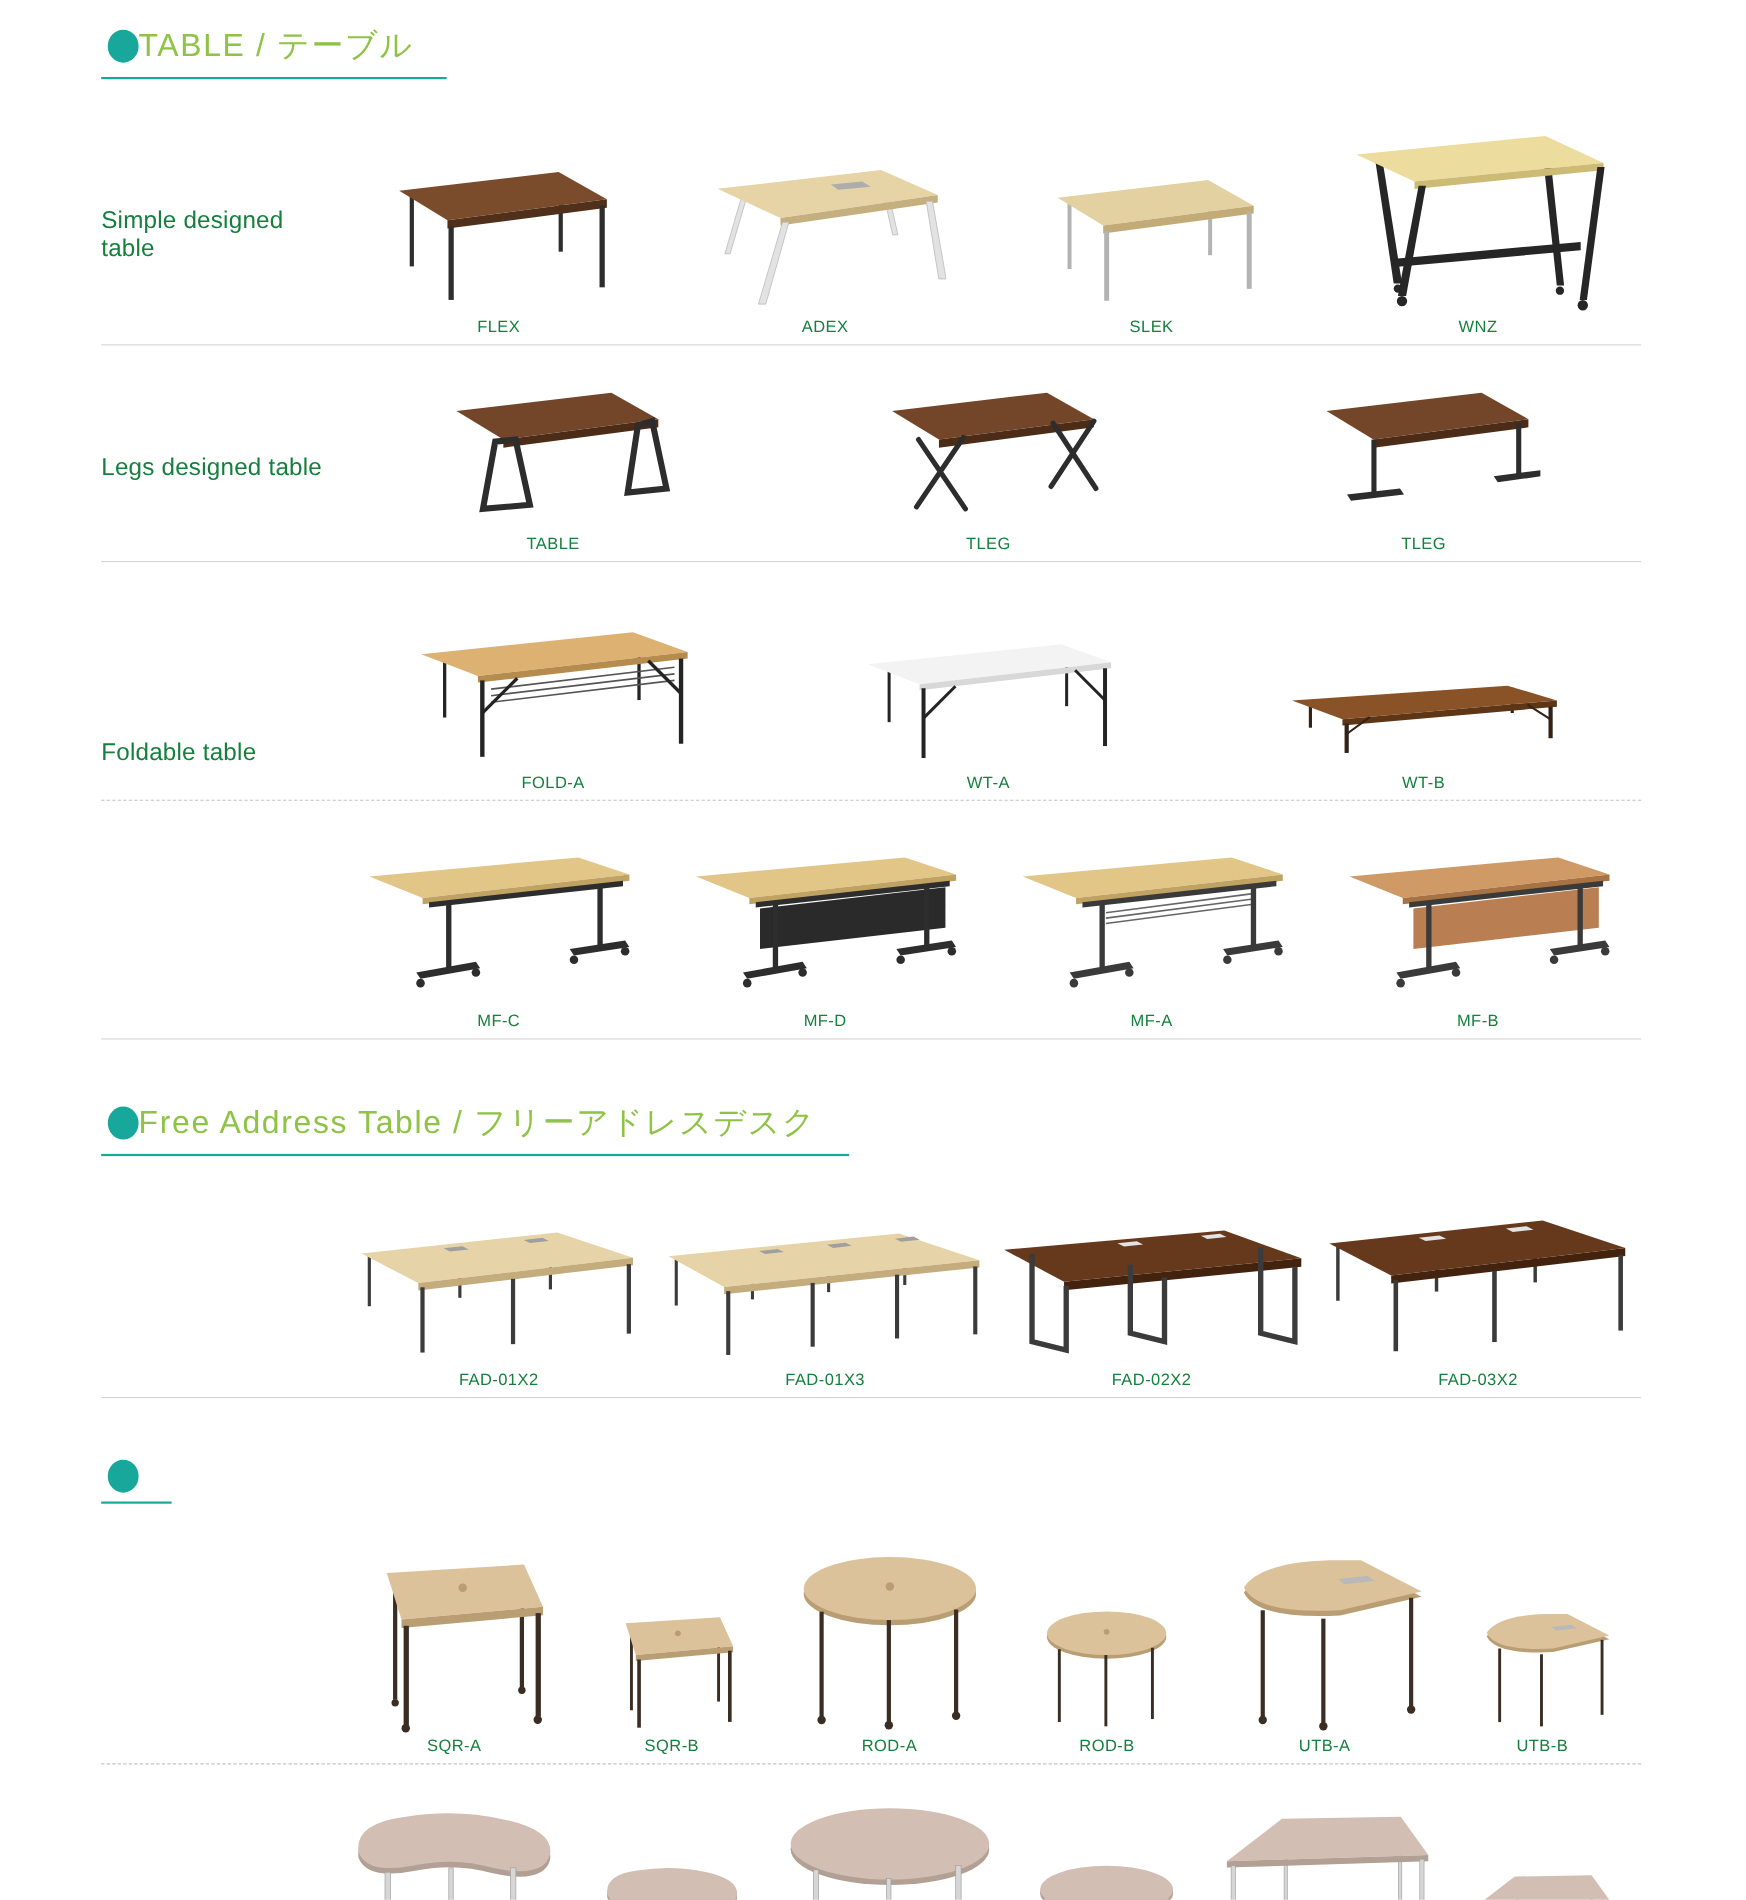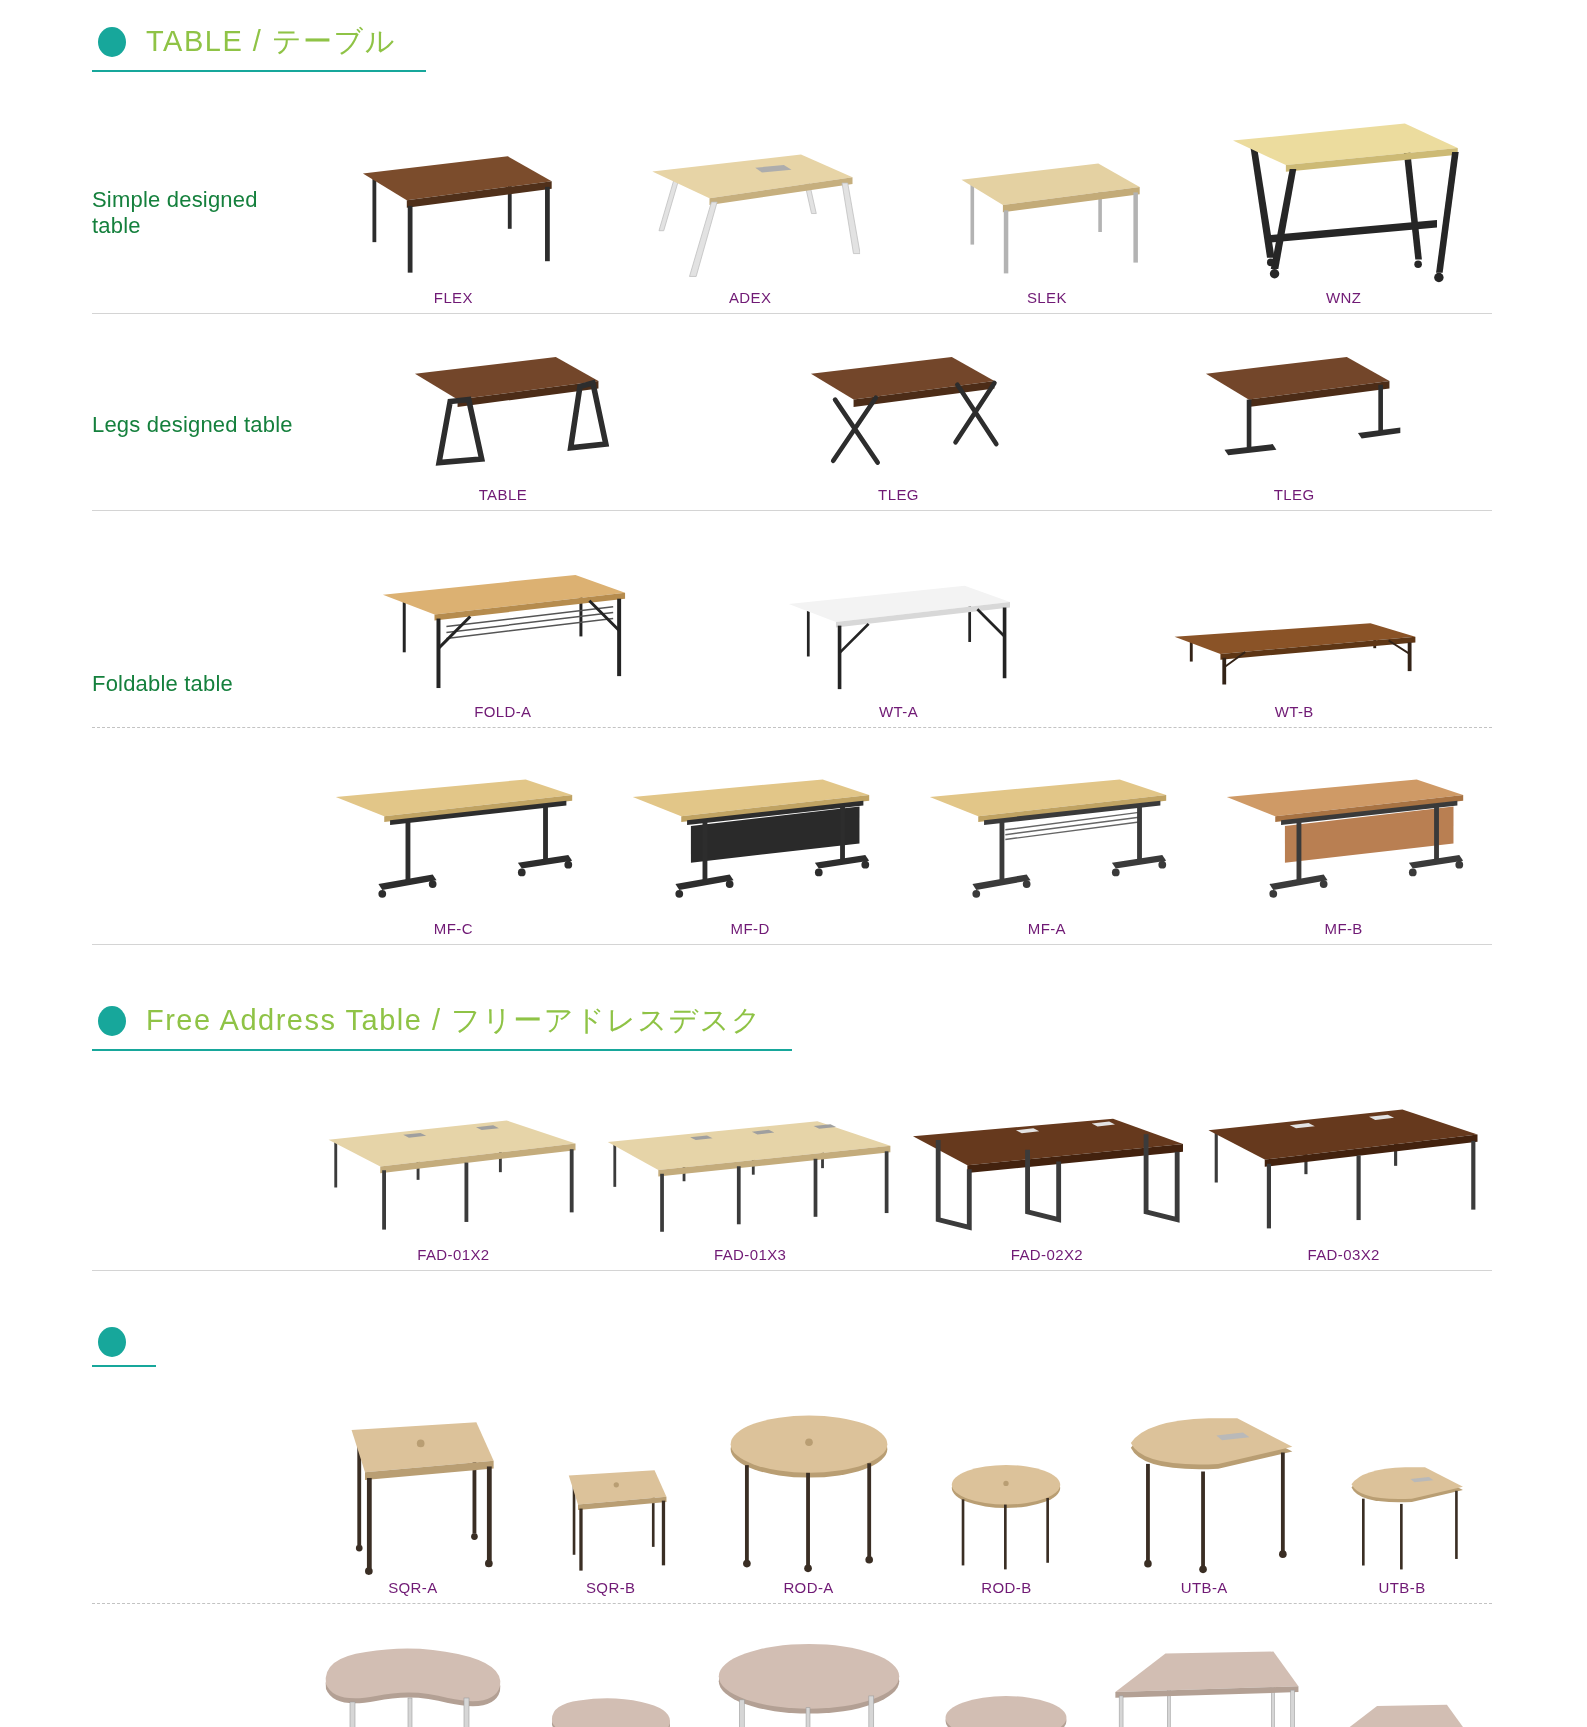--- a/index.html
+++ b/index.html
@@ -1,30 +1,30 @@
 <!DOCTYPE html>
 <html><head>
 <meta charset="utf-8">
 <style>
 *{margin:0;padding:0;box-sizing:border-box}
 html,body{background:#fff}
 body{width:1587px;height:1727px;font-family:"Liberation Sans",sans-serif;color:#1c1c1c;overflow:hidden}
 .page{padding:20px 95px 0 92px}
-.sec-header{display:flex;align-items:center;gap:20px;width:fit-content;padding:2px 30px 8px 6px;border-bottom:2px solid #17a79b;margin-bottom:6px}
+.sec-header{display:flex;align-items:center;width:fit-content;padding:2px 30px 8px 6px;border-bottom:2px solid #17a79b;margin-bottom:6px}
 .bullet{width:28px;height:30px;border-radius:50%;background:#17a79b;flex:0 0 auto}
 .sec-title{font-size:29px;color:#8fc346;letter-spacing:1.5px;white-space:nowrap}
 .prow{display:flex;align-items:flex-end;border-bottom:1px solid #d4d4d4;padding:16px 0 4px}
 .prow.dashed{border-bottom:1px dashed #c3c3c3}
 .prow.nob{border-bottom:none}
 .rowlabel{flex:0 0 213px;font-size:22px;color:#15803d;align-self:center;letter-spacing:.2px}
 .rowlabel.bottom{align-self:flex-end;padding-bottom:26px}
 .items{flex:1;display:flex;align-items:flex-end}
 .item{flex:1;display:flex;flex-direction:column;align-items:center;min-width:0}
 .item.big{flex:1.2}
-.pname{font-size:15px;letter-spacing:.4px;color:#701a75;margin-top:3px;height:20px;white-space:nowrap}
+.pname{font-size:15px;letter-spacing:.4px;color:#15803d;margin-top:3px;height:20px;white-space:nowrap}
 .gap{height:54px}
 svg.pimg{display:block}
 
 .fin-flex{--top:#7b4c2c;--edge:#50301a;--leg:#2d2d2d}
 .fin-adex{--top:#e7d4a6;--edge:#c6af7e;--leg:#e2e2e2;--accent:#adadad}
 .fin-slek{--top:#e4d1a2;--edge:#c3ab78;--leg:#b3b3b3}
 .fin-wnz{--top:#ecdc9e;--edge:#cdba75;--leg:#262626}
 .fin-lopa{--top:#7b4c2c;--edge:#50301a;--leg:#2d2d2d;--accent:#c0c0c0}
 .fin-wal{--top:#73462a;--edge:#4c2c17;--leg:#2d2d2d}
 .fin-folda{--top:#dcb172;--edge:#b68c4e;--leg:#242424;--wire:#555}

